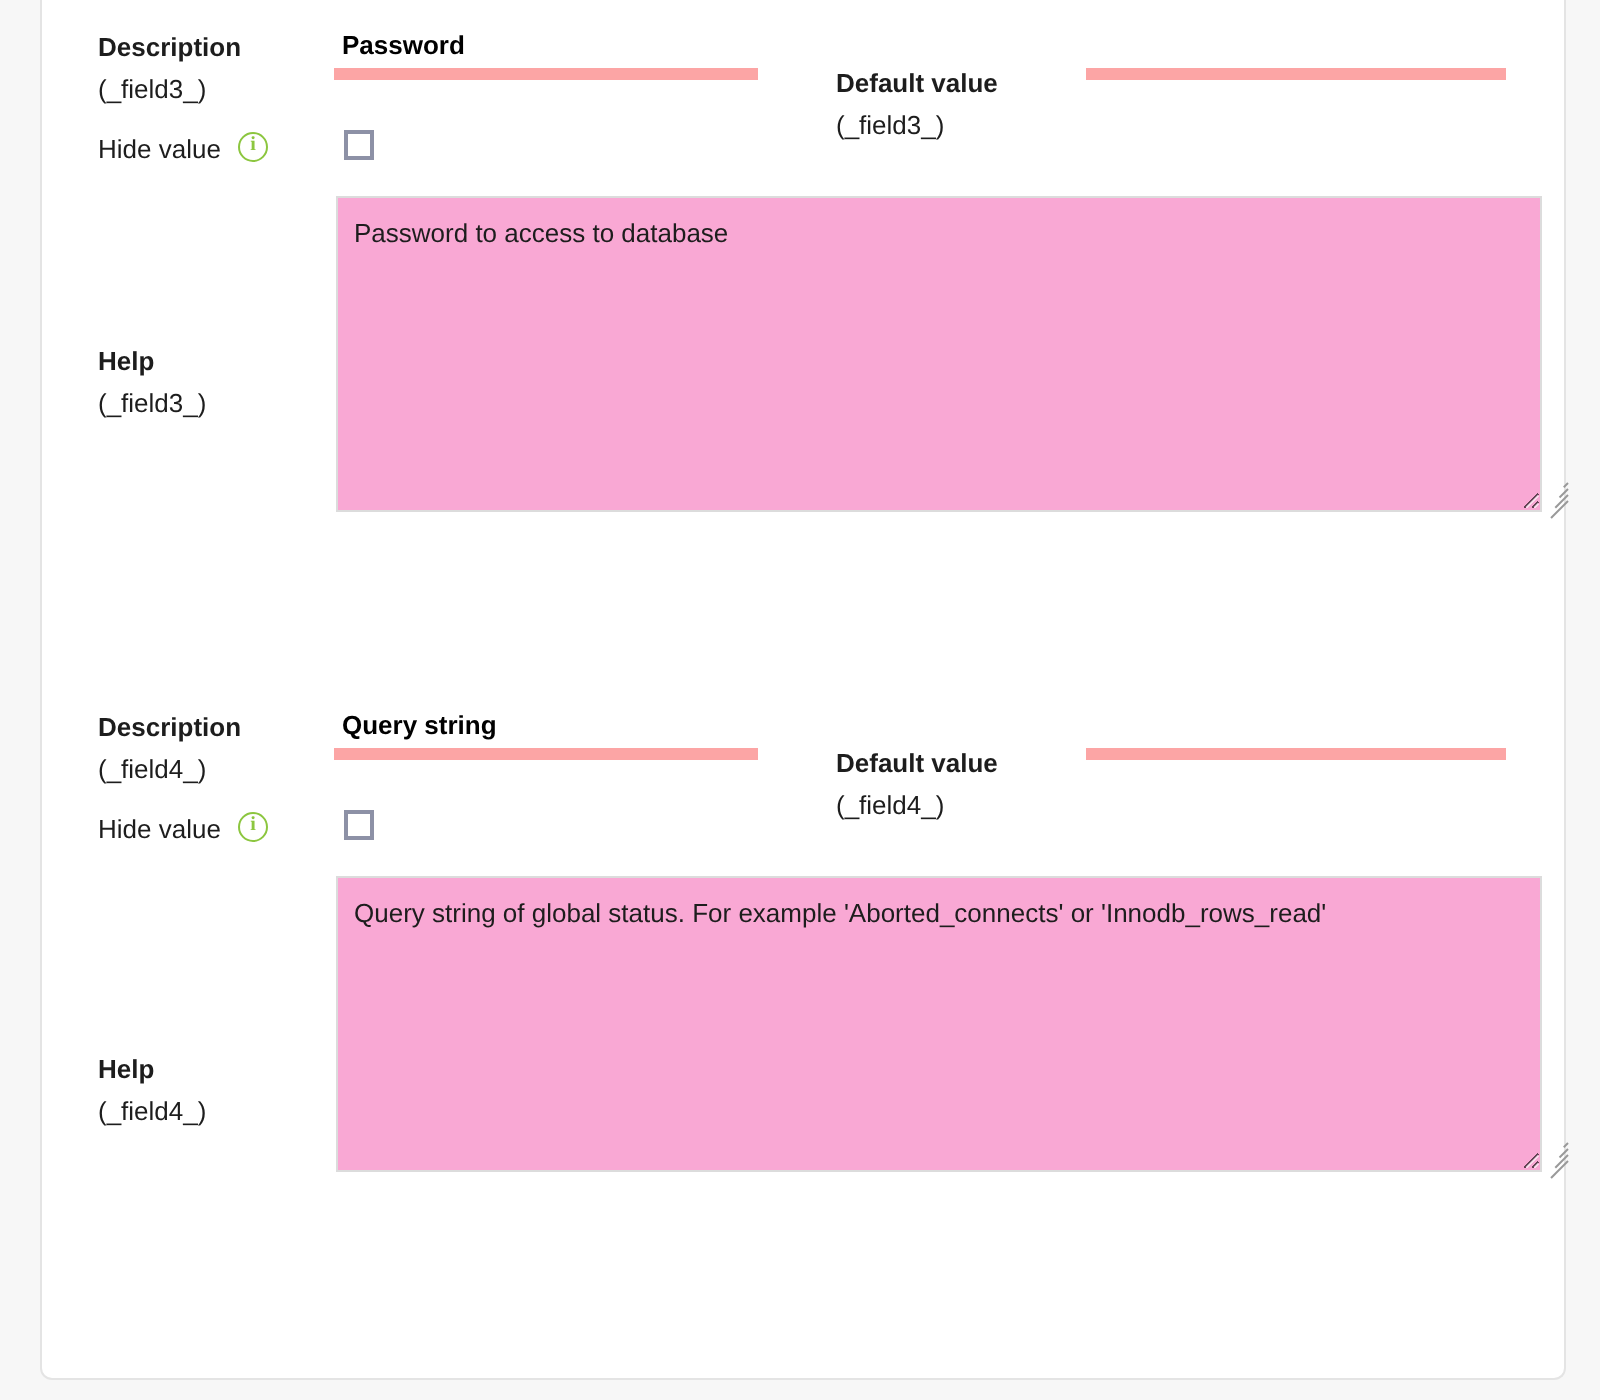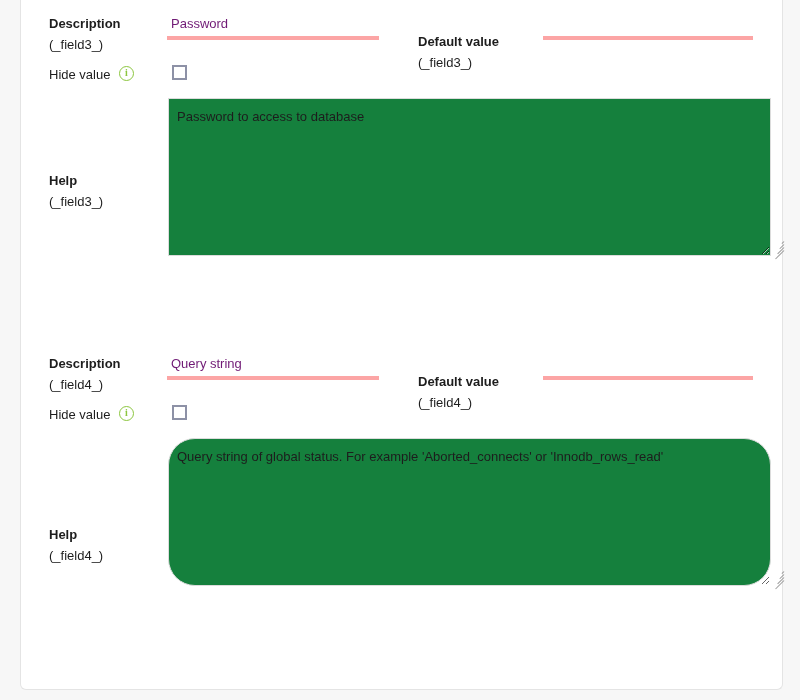--- a/index.html
+++ b/index.html
@@ -74,29 +74,30 @@
     left: 397px;
     top: 13px;
     width: 130px;
     margin-top: 18px;
   }
 
   
   .uinput {
     position: absolute;
     border: none;
-    border-bottom: 4px solid #fca5a5;
+    border-bottom: 6px solid #fca5a5;
     background: transparent;
     font-family: "Liberation Sans", sans-serif;
     font-size: 13px;
-    color: #701a75;
+    color: #000000;
     padding: 0 0 5px 4px;
     outline: none;
     box-sizing: border-box;
     height: 24px;
+    font-weight: bold;
   }
   .input-description {
     left: 146px;
     top: 16px;
     width: 212px;
   }
   .input-defaultvalue {
     left: 522px;
     top: 16px;
     width: 210px;
@@ -160,34 +161,34 @@
   .label-help b { font-weight: bold; }
   .label-help .sub { font-weight: normal; }
   .label-help-1 { top: 72px; }
   .label-help-2 { top: 86px; }
 
   .help-area {
     position: absolute;
     left: 147px;
     top: 0;
     width: 603px;
-    background: #15803d;
+    background: #f9a8d4;
     border: 1px solid #dcdcdc;
     box-sizing: border-box;
     font-family: "Liberation Sans", sans-serif;
     font-size: 13px;
     color: #1d1d1d;
     padding: 9px 17px 8px 8px;
     resize: both;
     outline: none;
     overflow: hidden;
     line-height: 17px;
   }
   .help-area-1 { height: 158px; }
-  .help-area-2 { height: 148px; border-radius: 27px; }
+  .help-area-2 { height: 148px; }
 
   
   .grip {
     position: absolute;
     width: 13px;
     height: 13px;
     pointer-events: none;
   }
   .grip i {
     position: absolute;

